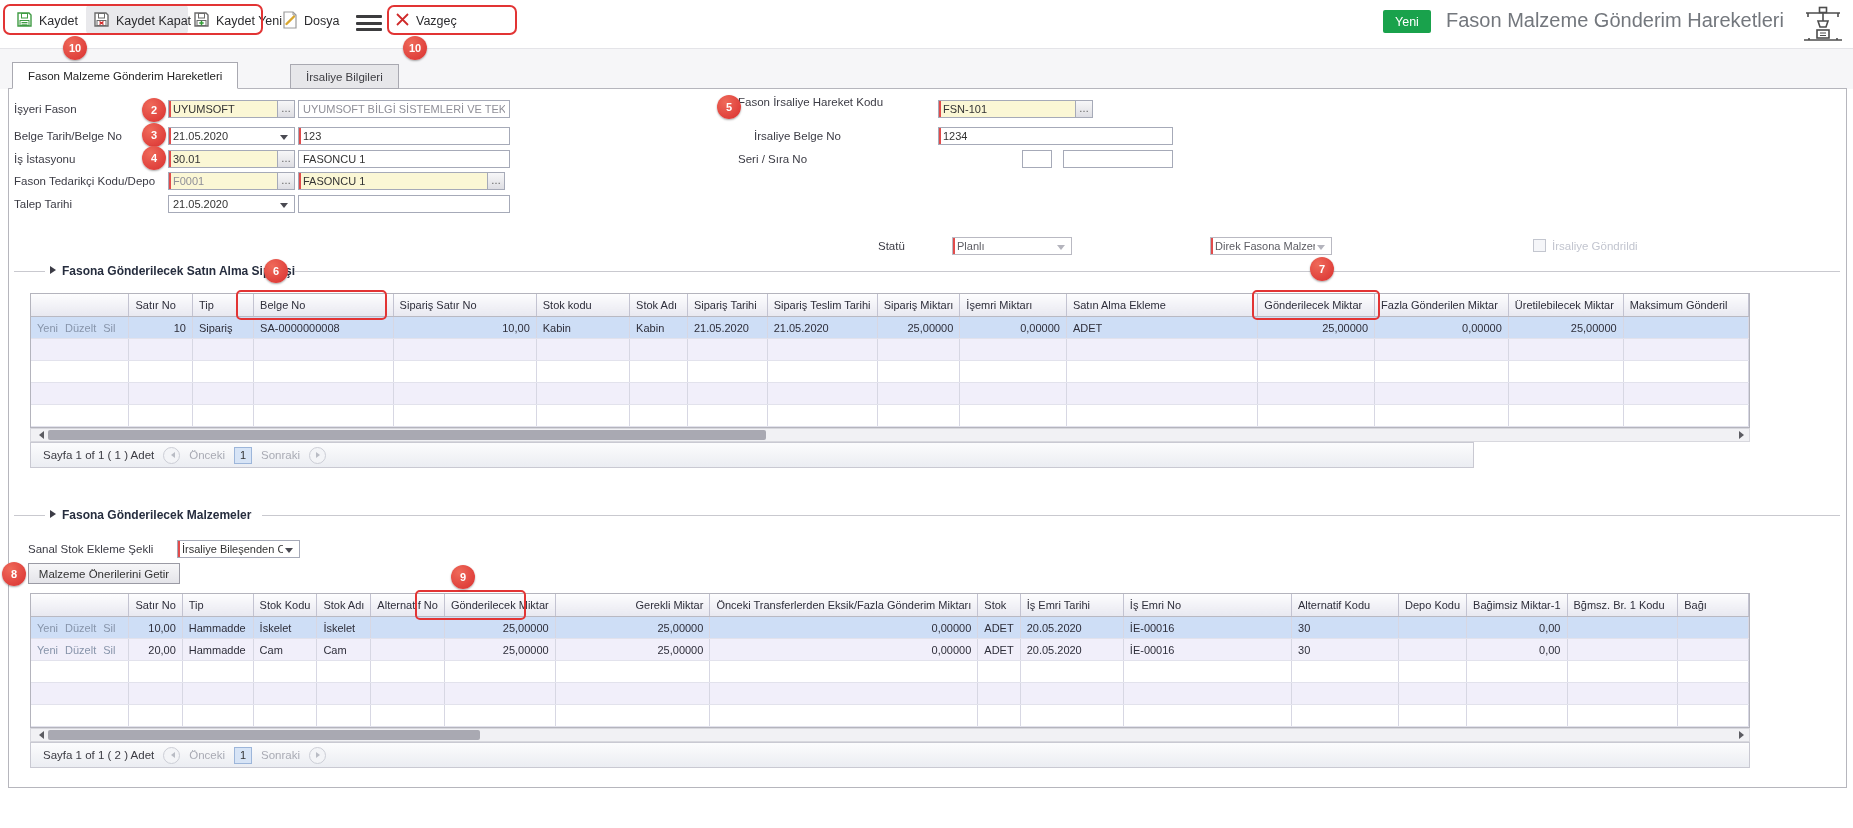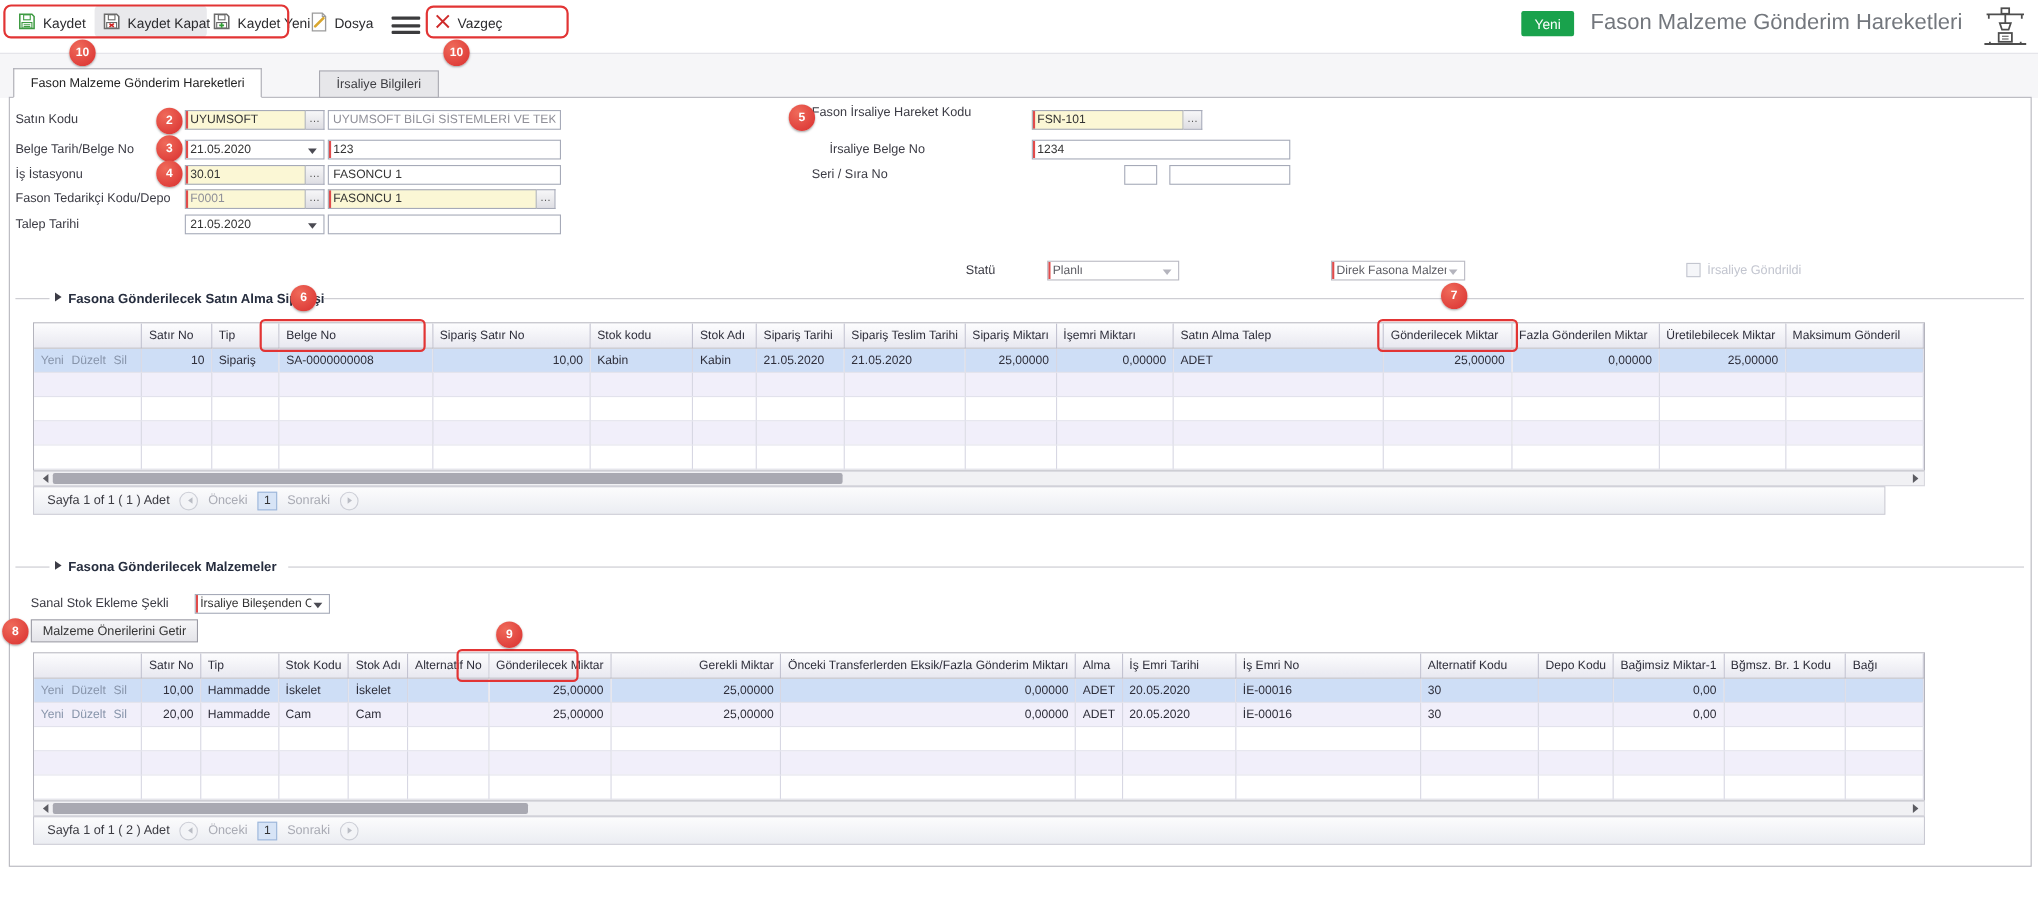--- a/index.html
+++ b/index.html
@@ -151,21 +151,21 @@
 
   <div class="tab active">
       <span>Fason Malzeme Gönderim Hareketleri</span>
     </div>
   <div class="tab inactive">
       <span>İrsaliye Bilgileri</span>
     </div>
 
   <div class="panel"></div>
 
-  <span class="lbl" style="left:14px;top:103px">Satın Kodu</span>
+  <span class="lbl" style="left:14px;top:103px">İşyeri Fason</span>
   <input class="inp yellow req" style="left: 168px; top: 100px; width: 110px;" value="UYUMSOFT">
   <span class="lk" style="left:278px;top:100px">…</span>
   <input class="inp dimtx" style="left: 298px; top: 100px; width: 212px;" value="UYUMSOFT BİLGİ SİSTEMLERİ VE TEKNOLOJİ">
 
   <span class="lbl" style="left:14px;top:130px">Belge Tarih/Belge No</span>
   <div class="inp req selw" style="left:168px;top:127px;width:127px">
       <span>21.05.2020</span>
       <i class="dda"></i>
     </div>
   <input class="inp req" style="left: 298px; top: 127px; width: 212px;" value="123">
@@ -242,21 +242,21 @@
             <th style="text-align: left;">Satır No</th>
             <th style="text-align: left;">Tip</th>
             <th style="text-align: left;">Belge No</th>
             <th style="text-align: left;">Sipariş Satır No</th>
             <th style="text-align: left;">Stok kodu</th>
             <th style="text-align: left;">Stok Adı</th>
             <th style="text-align: left;">Sipariş Tarihi</th>
             <th style="text-align: left; margin-left: 19px;">Sipariş Teslim Tarihi</th>
             <th style="text-align: right;">Sipariş Miktarı</th>
             <th style="text-align: left;">İşemri Miktarı</th>
-            <th style="text-align: left;">Satın Alma Talep</th>
+            <th style="text-align: left;">Satın Alma Ekleme</th>
             <th style="text-align: left;">Gönderilecek Miktar</th>
             <th style="text-align: left;">Fazla Gönderilen Miktar</th>
             <th style="text-align: left;">Üretilebilecek Miktar</th>
             <th style="text-align: left;">Maksimum Gönderil</th>
           </tr>
         </thead>
         <tbody>
           <tr class="selected">
             <td style="text-align: left;"><span class="rowlink">Yeni</span><span class="rowlink">Düzelt</span><span class="rowlink">Sil</span></td>
             <td style="text-align: right;">10</td>
@@ -348,21 +348,21 @@
             <td style="text-align: left;"></td>
           </tr>
         </tbody>
       </table>
     </div>
   <div class="hscroll" style="left:30px;top:428px;width:1720px">
     <span class="sarr l" style="left:1px"></span>
     <span class="sthumb" style="left:17px;width:718px"></span>
     <span class="sarr r" style="right:1px"></span>
   </div>
-  <div class="pager" style="left:30px;top:442px;width:1684px">
+  <div class="pager" style="left:30px;top:442px;width:1444px">
     <span>Sayfa 1 of 1 ( 1 ) Adet</span>
     <span class="pgcircle l"></span>
     <span class="pgdim">Önceki</span>
     <span class="pgnum">1</span>
     <span class="pgdim">Sonraki</span>
     <span class="pgcircle r"></span>
   </div>
 
   <div class="hline" style="left:14px;top:515px;width:31px"></div>
   <i class="secarrow" style="left:50px;top:510px"></i>
@@ -402,21 +402,21 @@
           <tr>
             <th style="text-align: left;"></th>
             <th style="text-align: left;">Satır No</th>
             <th style="text-align: left;">Tip</th>
             <th style="text-align: left;">Stok Kodu</th>
             <th style="text-align: left;">Stok Adı</th>
             <th style="text-align: left;">Alternatif No</th>
             <th style="text-align: left;">Gönderilecek Miktar</th>
             <th style="text-align: right;">Gerekli Miktar</th>
             <th style="text-align: right;">Önceki Transferlerden Eksik/Fazla Gönderim Miktarı</th>
-            <th style="text-align: left;">Alma</th>
+            <th style="text-align: left;">Stok</th>
             <th style="text-align: left;">İş Emri Tarihi</th>
             <th style="text-align: left;">İş Emri No</th>
             <th style="text-align: left;">Alternatif Kodu</th>
             <th style="text-align: left;">Depo Kodu</th>
             <th style="text-align: left;">Bağimsiz Miktar-1</th>
             <th style="text-align: left;">Bğmsz. Br. 1 Kodu</th>
             <th style="text-align: left;">Bağı</th>
           </tr>
         </thead>
         <tbody>

